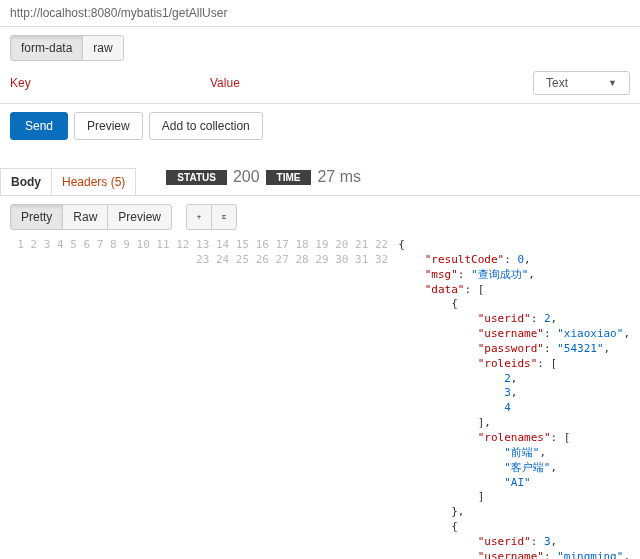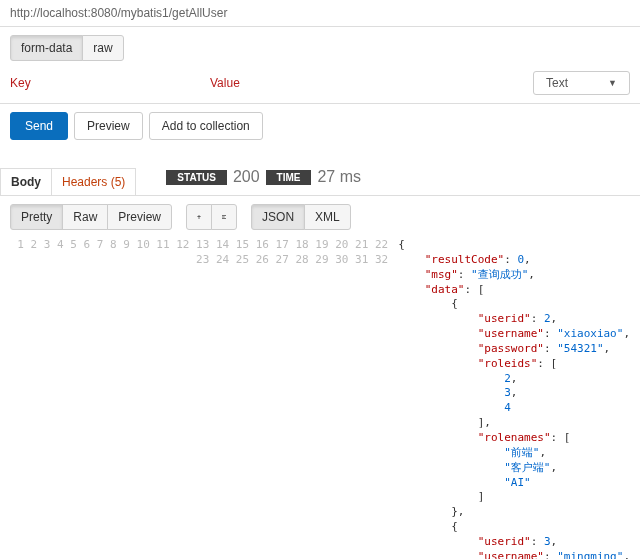--- a/index.html
+++ b/index.html
@@ -96,24 +96,20 @@
         </svg>
       </button>
     <button class="btn icon-btn">
         <svg width="12" height="12" viewBox="0 0 12 12">
           <rect x="0" y="1" width="12" height="2" fill="#333"></rect>
           <rect x="0" y="5" width="8" height="2" fill="#333"></rect>
           <rect x="0" y="9" width="12" height="2" fill="#333"></rect>
         </svg>
       </button>
   </div>
-  <div class="btn-group">
-    <button class="btn active">JSON</button>
-    <button class="btn">XML</button>
-  </div>
 </div>
 
 <div class="code-pane">
   <div class="gutter">1
 2
 3
 4
 5
 6
 7

